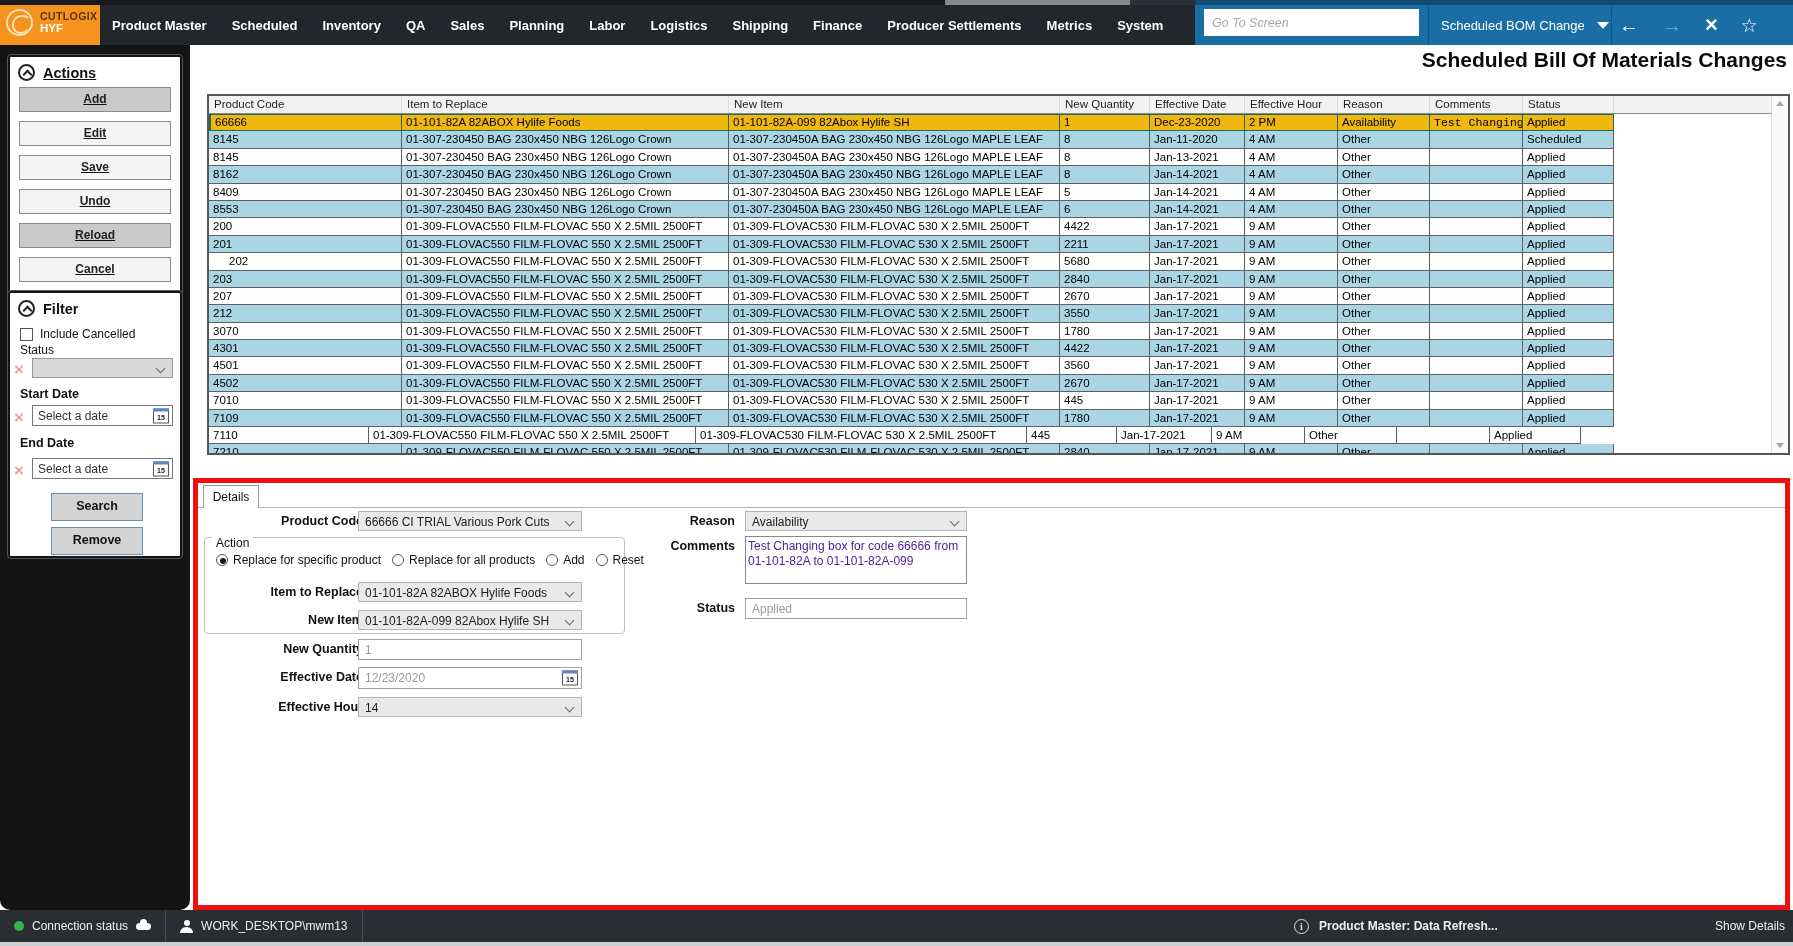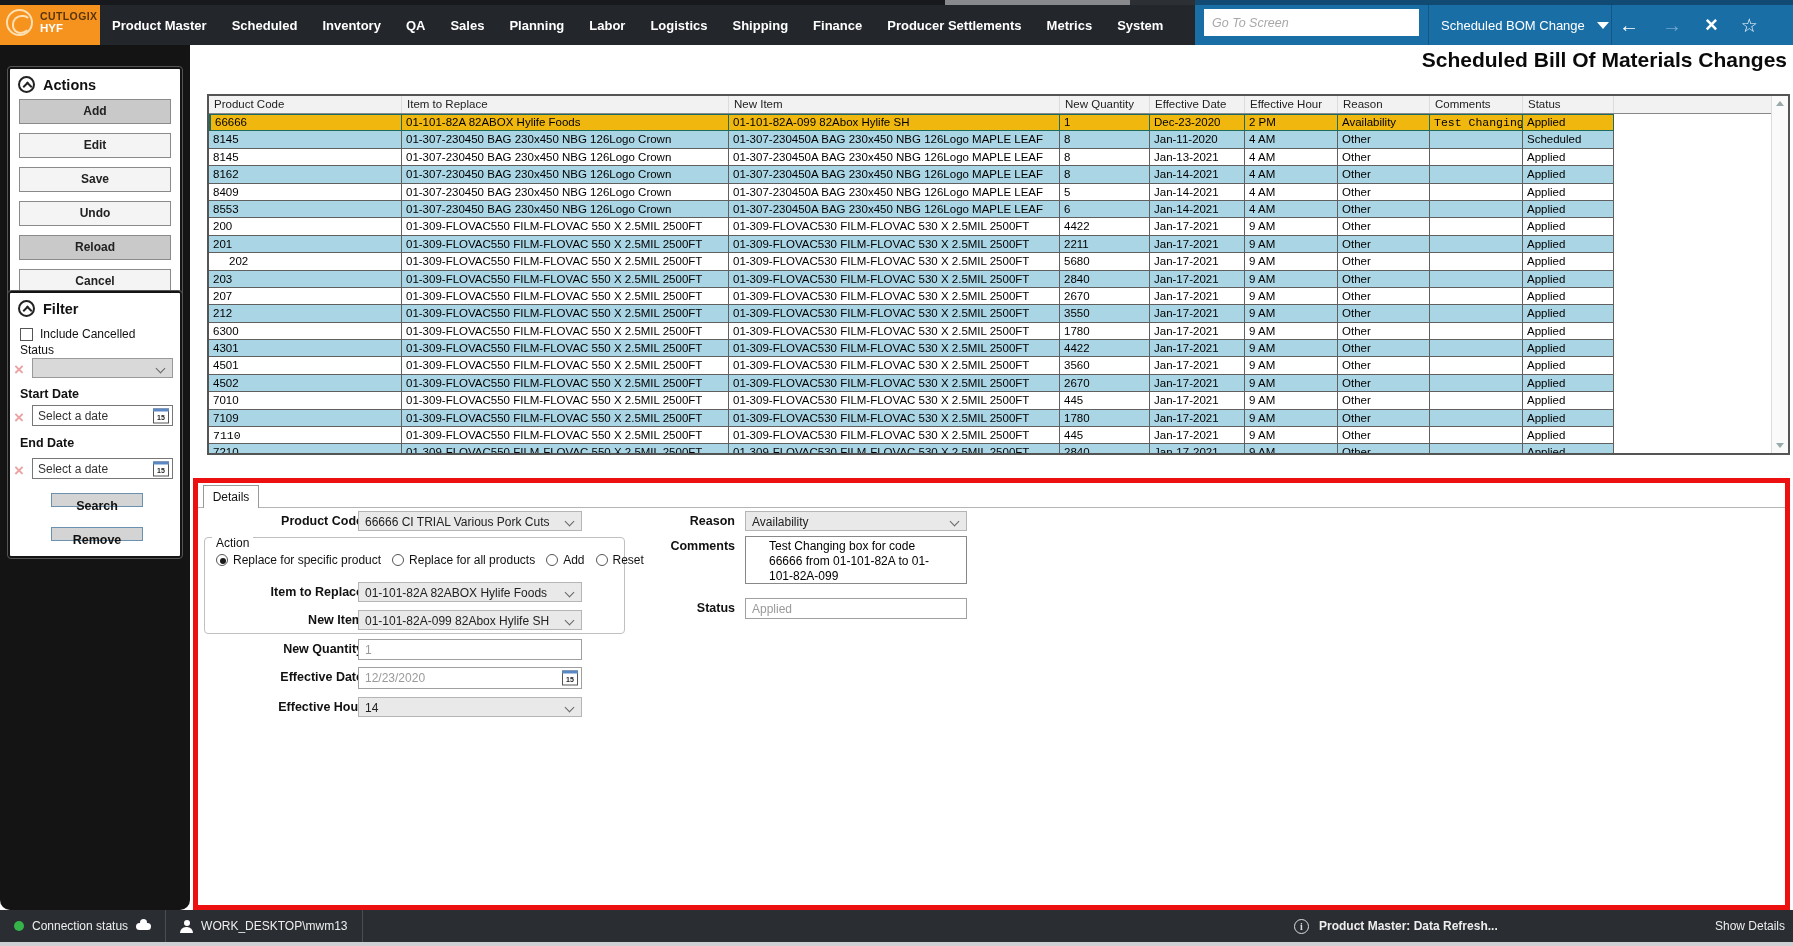--- a/index.html
+++ b/index.html
@@ -37,21 +37,21 @@
   .tb-icons { position:absolute; left:424px; top:5px; height:40px; display:flex; align-items:center; gap:23px; }
   .tb-ic { font-size:20px; line-height:1; color:#fff; }
   .tb-ic.dim { color:#6fa7cd; }
   .tb-ic.close { font-size:22px; font-weight:bold; }
   .tb-ic.star { font-size:19px; }
   
   .sidebar { position:absolute; left:0; top:45px; width:190px; height:865px; background:#141414;
           border-radius:0 0 10px 10px; }
   .panel { position:absolute; left:8px; width:174px; background:#fff; border:2px solid #141414;
           outline:1px solid #555; border-radius:3px; }
-  .panel.actions { top:22px; height:240px; }
+  .panel.actions { top:10px; height:240px;text-decoration:underline; }
   .panel.filter { top:246px; height:267px; }
   .panel-head { display:flex; align-items:center; gap:8px; padding:7px 8px 6px; }
   .chev-circle { width:17px; height:17px; border:2px solid #222; border-radius:50%; position:relative; flex:0 0 auto;}
   .chev-circle::after { content:''; position:absolute; left:3.5px; top:5px; width:5px; height:5px;
           border-left:2px solid #222; border-top:2px solid #222; transform:rotate(45deg); }
   .panel-title { font-weight:bold; font-size:14.5px; }
   .abtn { display:block; width:152px; height:25px; margin:0 auto 9px; background:#f4f4f4;
           border:1px solid #8a8a8a; font-weight:bold; font-size:12px; color:#222; text-align:center;
           line-height:23px; cursor:default; }
   .abtn.strong { background:#c9c9c9; }
@@ -62,21 +62,21 @@
   .redx { position:absolute; left:4px; font-size:17px; font-weight:bold; color:#eaa2a2; line-height:1; }
   .f-dd { position:absolute; left:22px; width:141px; height:20px; background:#d9d9d9; border:1px solid #999; }
   .chev::after { content:''; position:absolute; right:8px; top:6px; width:6px; height:6px;
           border-right:1.5px solid #666; border-bottom:1.5px solid #666; transform:rotate(45deg); }
   .fdate { position:absolute; left:22px; width:141px; height:21px; background:#fff; border:1px solid #777;
           font-size:12px; color:#333; padding:3px 20px 0 5px; white-space:nowrap; overflow:hidden; }
   .cal { position:absolute; right:3px; top:50%; transform:translateY(-50%); width:16px; height:15px;
           border:1px solid #555; background:#fff; font-size:7px; text-align:center; line-height:15px;
           color:#222; font-weight:bold; }
   .cal::before { content:''; position:absolute; left:-1px; right:-1px; top:-1px; height:3px; background:#5b87c5; }
-  .fbtn { position:absolute; left:41px; width:92px; height:14px; background:#d4d4d4; border:1px solid #6a92b0;
+  .fbtn { position:absolute; left:41px; width:92px; height:28px; background:#d4d4d4; border:1px solid #6a92b0;
           font-weight:bold; font-size:12.5px; text-align:center; line-height:24px; cursor:default; }
   
   .page-title { position:absolute; right:6px; top:48px; font-size:21px; font-weight:bold; color:#0a0a0a; }
   
   .tbl { position:absolute; left:207px; top:94px; width:1583px; height:361px; border:2px solid #555;
          background:#fff; font-size:11.5px; }
   .thead { display:flex; height:18px; background:#f2f2f2; border-bottom:1px solid #888; margin-right:17px; }
   .hcell { padding:2px 0 0 5px; color:#222; white-space:nowrap; overflow:hidden; border-right:1px solid #dcdcdc; }
   .rows { position:absolute; left:0; top:18px; right:17px; bottom:0; overflow:hidden; background:#fff; }
   .trow { height:17.4px; }
@@ -99,22 +99,22 @@
            background:#fff; }
   .redbox-in { position:relative; width:100%; height:100%; }
   .tab { position:absolute; left:5px; top:2px; width:56px; height:23px; background:#fff;
            border:1px solid #999; border-bottom:0; font-size:12px; text-align:center; padding-top:4px; z-index:2; }
   .tabline { position:absolute; left:0; top:24px; right:0; height:1px; background:#b5b5b5; }
   .flabel { position:absolute; font-size:12.5px; font-weight:bold; text-align:right; white-space:nowrap; }
   .dd { position:absolute; height:20px; background:#e9e9e9; border:1px solid #b5b5b5; font-size:12px;
            color:#222; padding:3px 18px 0 6px; white-space:nowrap; overflow:hidden; }
   .txt { position:absolute; height:21px; background:#fff; border:1px solid #a0a0a0; font-size:12px;
            color:#9a9a9a; padding:3px 20px 0 6px; white-space:nowrap; overflow:hidden; }
-  .tarea { position:absolute; background:#fff; border:1px solid #888; font-size:12px; color:#000000;
-           padding:2px 23px; line-height:15px; overflow:hidden; }
+  .tarea { position:absolute; background:#fff; border:1px solid #888; font-size:12px; color:#4c1d95;
+           padding:2px 2px; line-height:15px; overflow:hidden; }
   .groupbox { position:absolute; border:1px solid #c0c0c0; border-radius:4px; }
   .grouplabel { position:absolute; background:#fff; padding:0 4px; font-size:12px; font-weight:normal; }
   .radio-row { position:absolute; display:flex; align-items:center; gap:11px; font-size:12px; white-space:nowrap; }
   .radio-item { display:flex; align-items:center; gap:5px; }
   .radio { width:12px; height:12px; border:1px solid #555; border-radius:50%; background:#fff; position:relative; flex:0 0 auto;}
   .radio.on::after { content:''; position:absolute; left:2.5px; top:2.5px; width:6px; height:6px;
            border-radius:50%; background:#1a1a1a; }
   
   .statusbar { position:absolute; left:0; top:910px; width:1793px; height:32px; background:#2a2e32;
            color:#eee; font-size:12px; display:flex; align-items:stretch; }
@@ -392,21 +392,21 @@
           <div class="tcell" style="width: 90px;">3550</div>
           <div class="tcell" style="width: 95px;">Jan-17-2021</div>
           <div class="tcell" style="width: 93px;">9 AM</div>
           <div class="tcell" style="width: 92px;">Other</div>
           <div class="tcell" style="width: 93px;"></div>
           <div class="tcell" style="width: 91px;">Applied</div>
         </div>
       </div>
       <div class="trow">
         <div class="band white">
-          <div class="tcell" style="width: 193px;">6300</div>
+          <div class="tcell" style="width: 193px;">3070</div>
           <div class="tcell" style="width: 327px;">01-309-FLOVAC550 FILM-FLOVAC 550 X 2.5MIL 2500FT</div>
           <div class="tcell" style="width: 331px;">01-309-FLOVAC530 FILM-FLOVAC 530 X 2.5MIL 2500FT</div>
           <div class="tcell" style="width: 90px;">1780</div>
           <div class="tcell" style="width: 95px;">Jan-17-2021</div>
           <div class="tcell" style="width: 93px;">9 AM</div>
           <div class="tcell" style="width: 92px;">Other</div>
           <div class="tcell" style="width: 93px;"></div>
           <div class="tcell" style="width: 91px;">Applied</div>
         </div>
       </div>
@@ -470,21 +470,21 @@
           <div class="tcell" style="width: 90px;">1780</div>
           <div class="tcell" style="width: 95px;">Jan-17-2021</div>
           <div class="tcell" style="width: 93px;">9 AM</div>
           <div class="tcell" style="width: 92px;">Other</div>
           <div class="tcell" style="width: 93px;"></div>
           <div class="tcell" style="width: 91px;">Applied</div>
         </div>
       </div>
       <div class="trow">
         <div class="band white">
-          <div class="tcell" style="width: 193px; font-family: Liberation Mono, monospace;">7110</div>
+          <div class="tcell" style="width: 160px;">7110</div>
           <div class="tcell" style="width: 327px;">01-309-FLOVAC550 FILM-FLOVAC 550 X 2.5MIL 2500FT</div>
           <div class="tcell" style="width: 331px;">01-309-FLOVAC530 FILM-FLOVAC 530 X 2.5MIL 2500FT</div>
           <div class="tcell" style="width: 90px;">445</div>
           <div class="tcell" style="width: 95px;">Jan-17-2021</div>
           <div class="tcell" style="width: 93px;">9 AM</div>
           <div class="tcell" style="width: 92px;">Other</div>
           <div class="tcell" style="width: 93px;"></div>
           <div class="tcell" style="width: 91px;">Applied</div>
         </div>
       </div>

